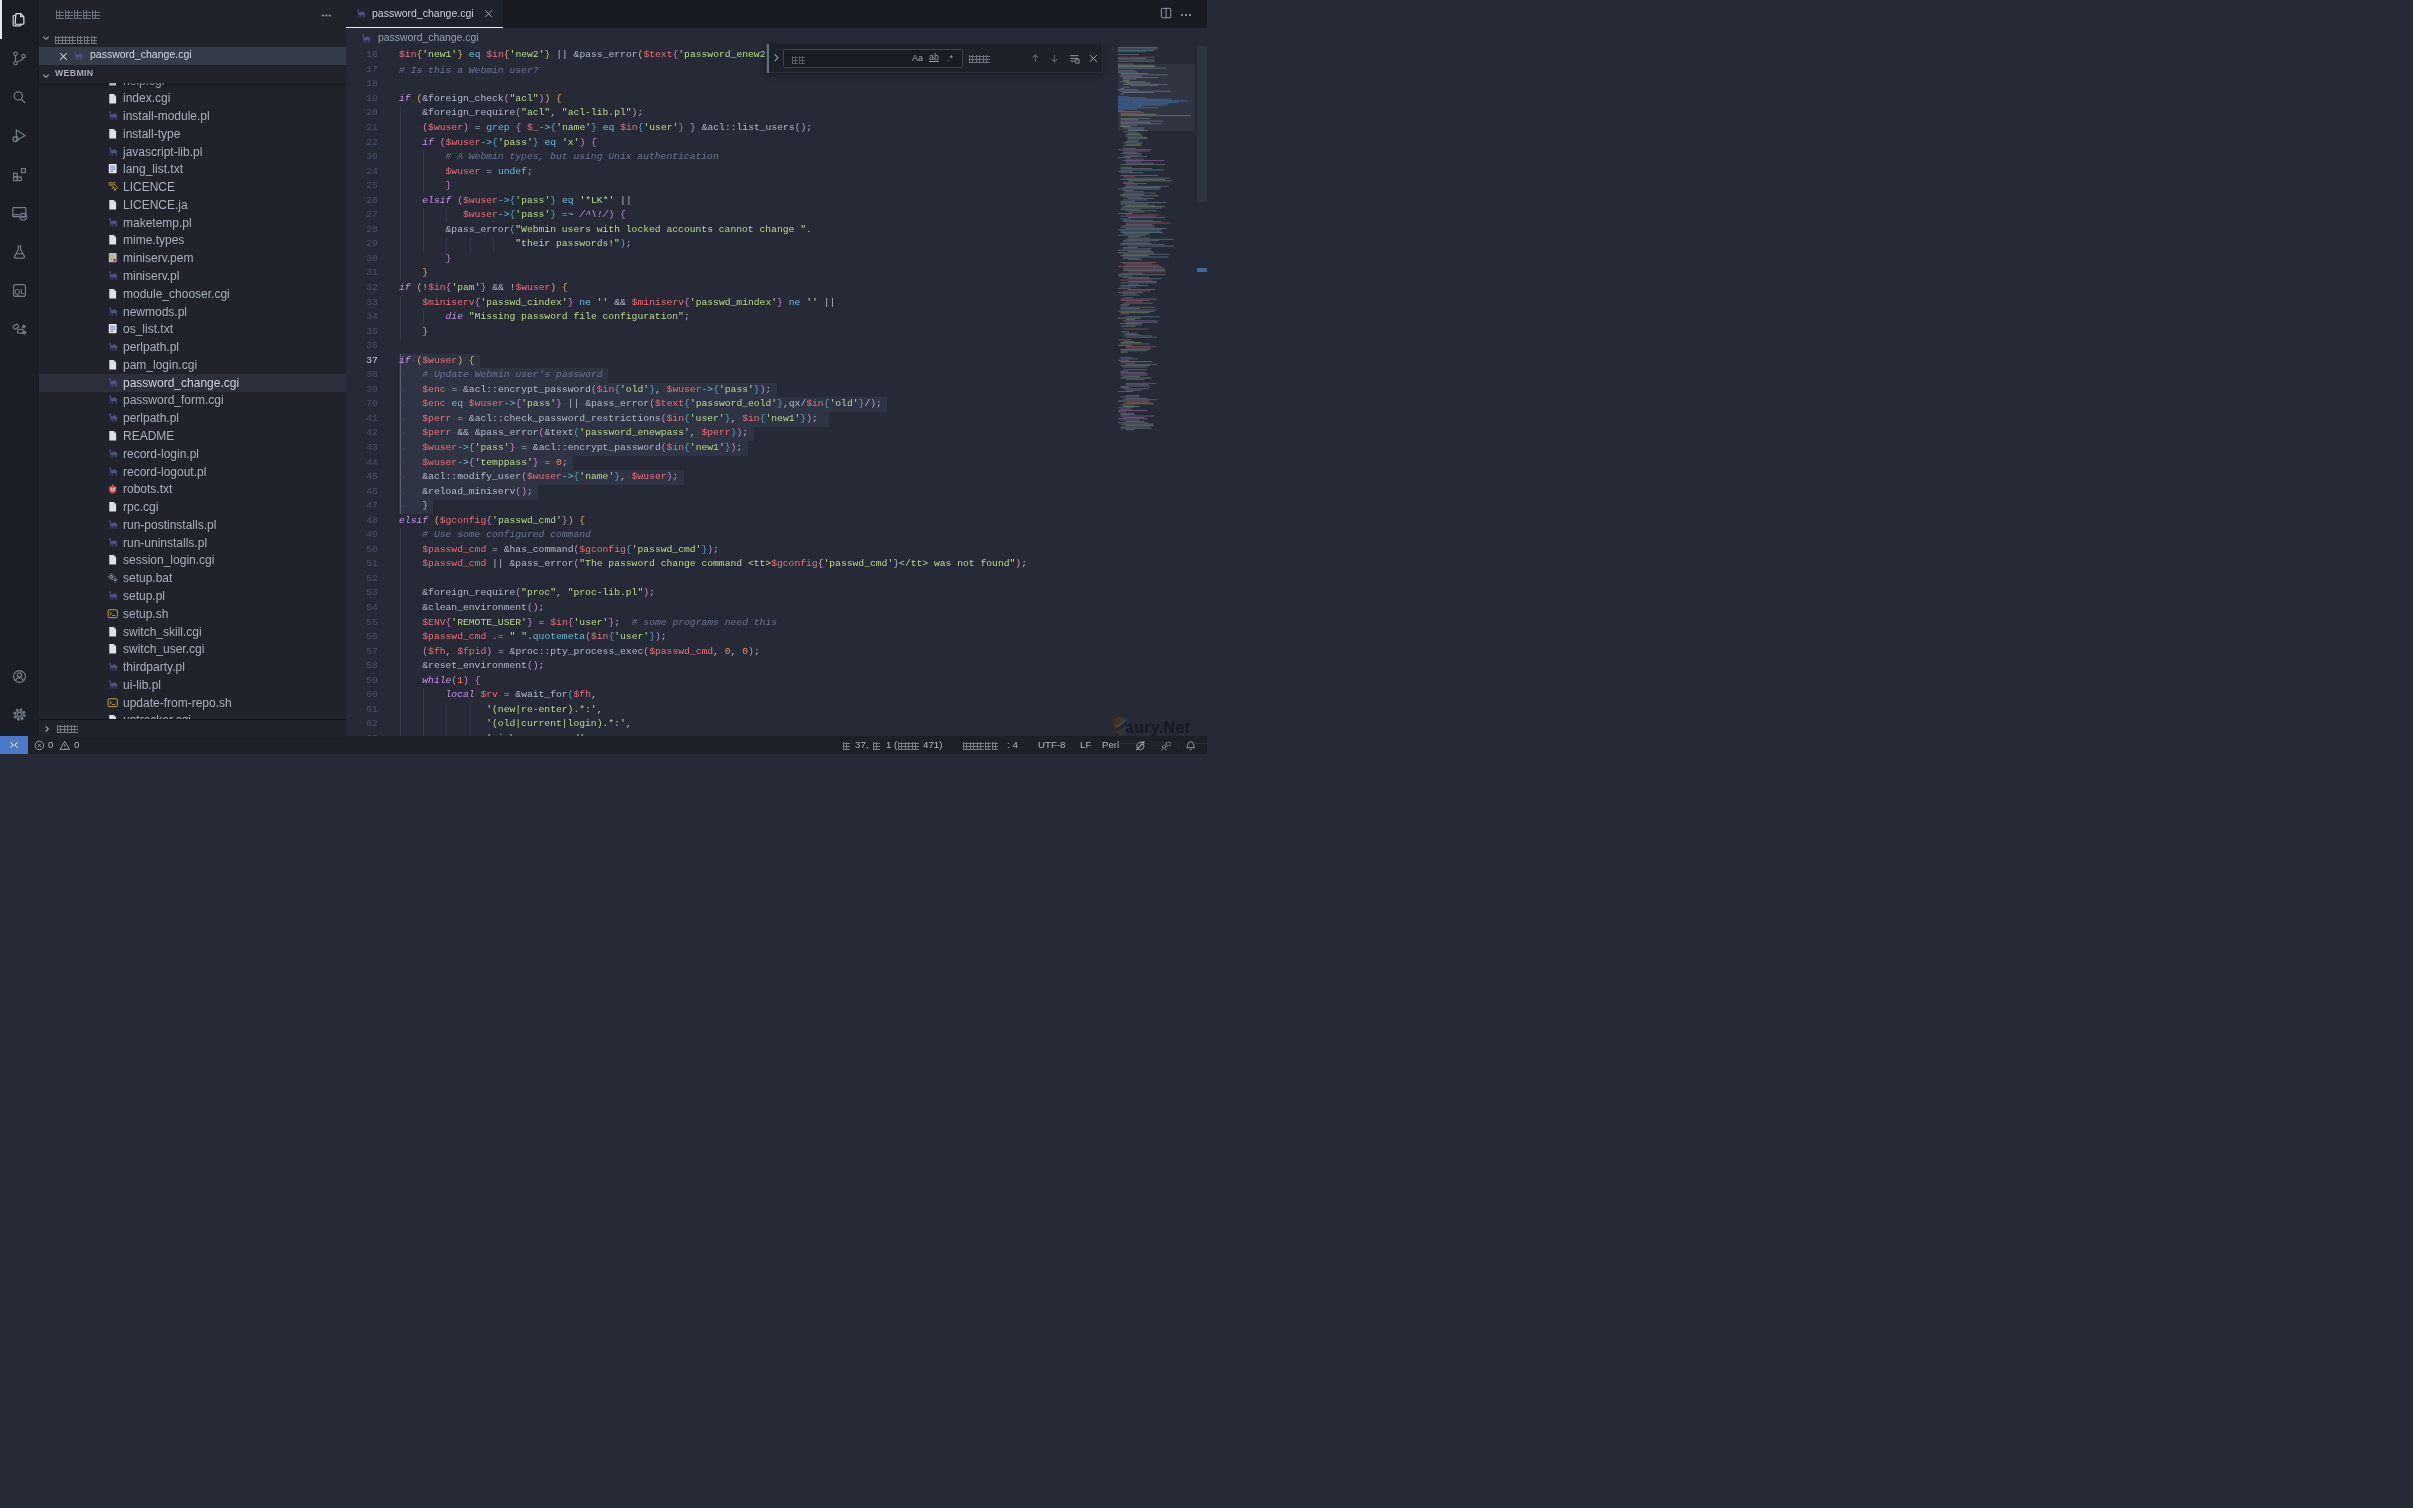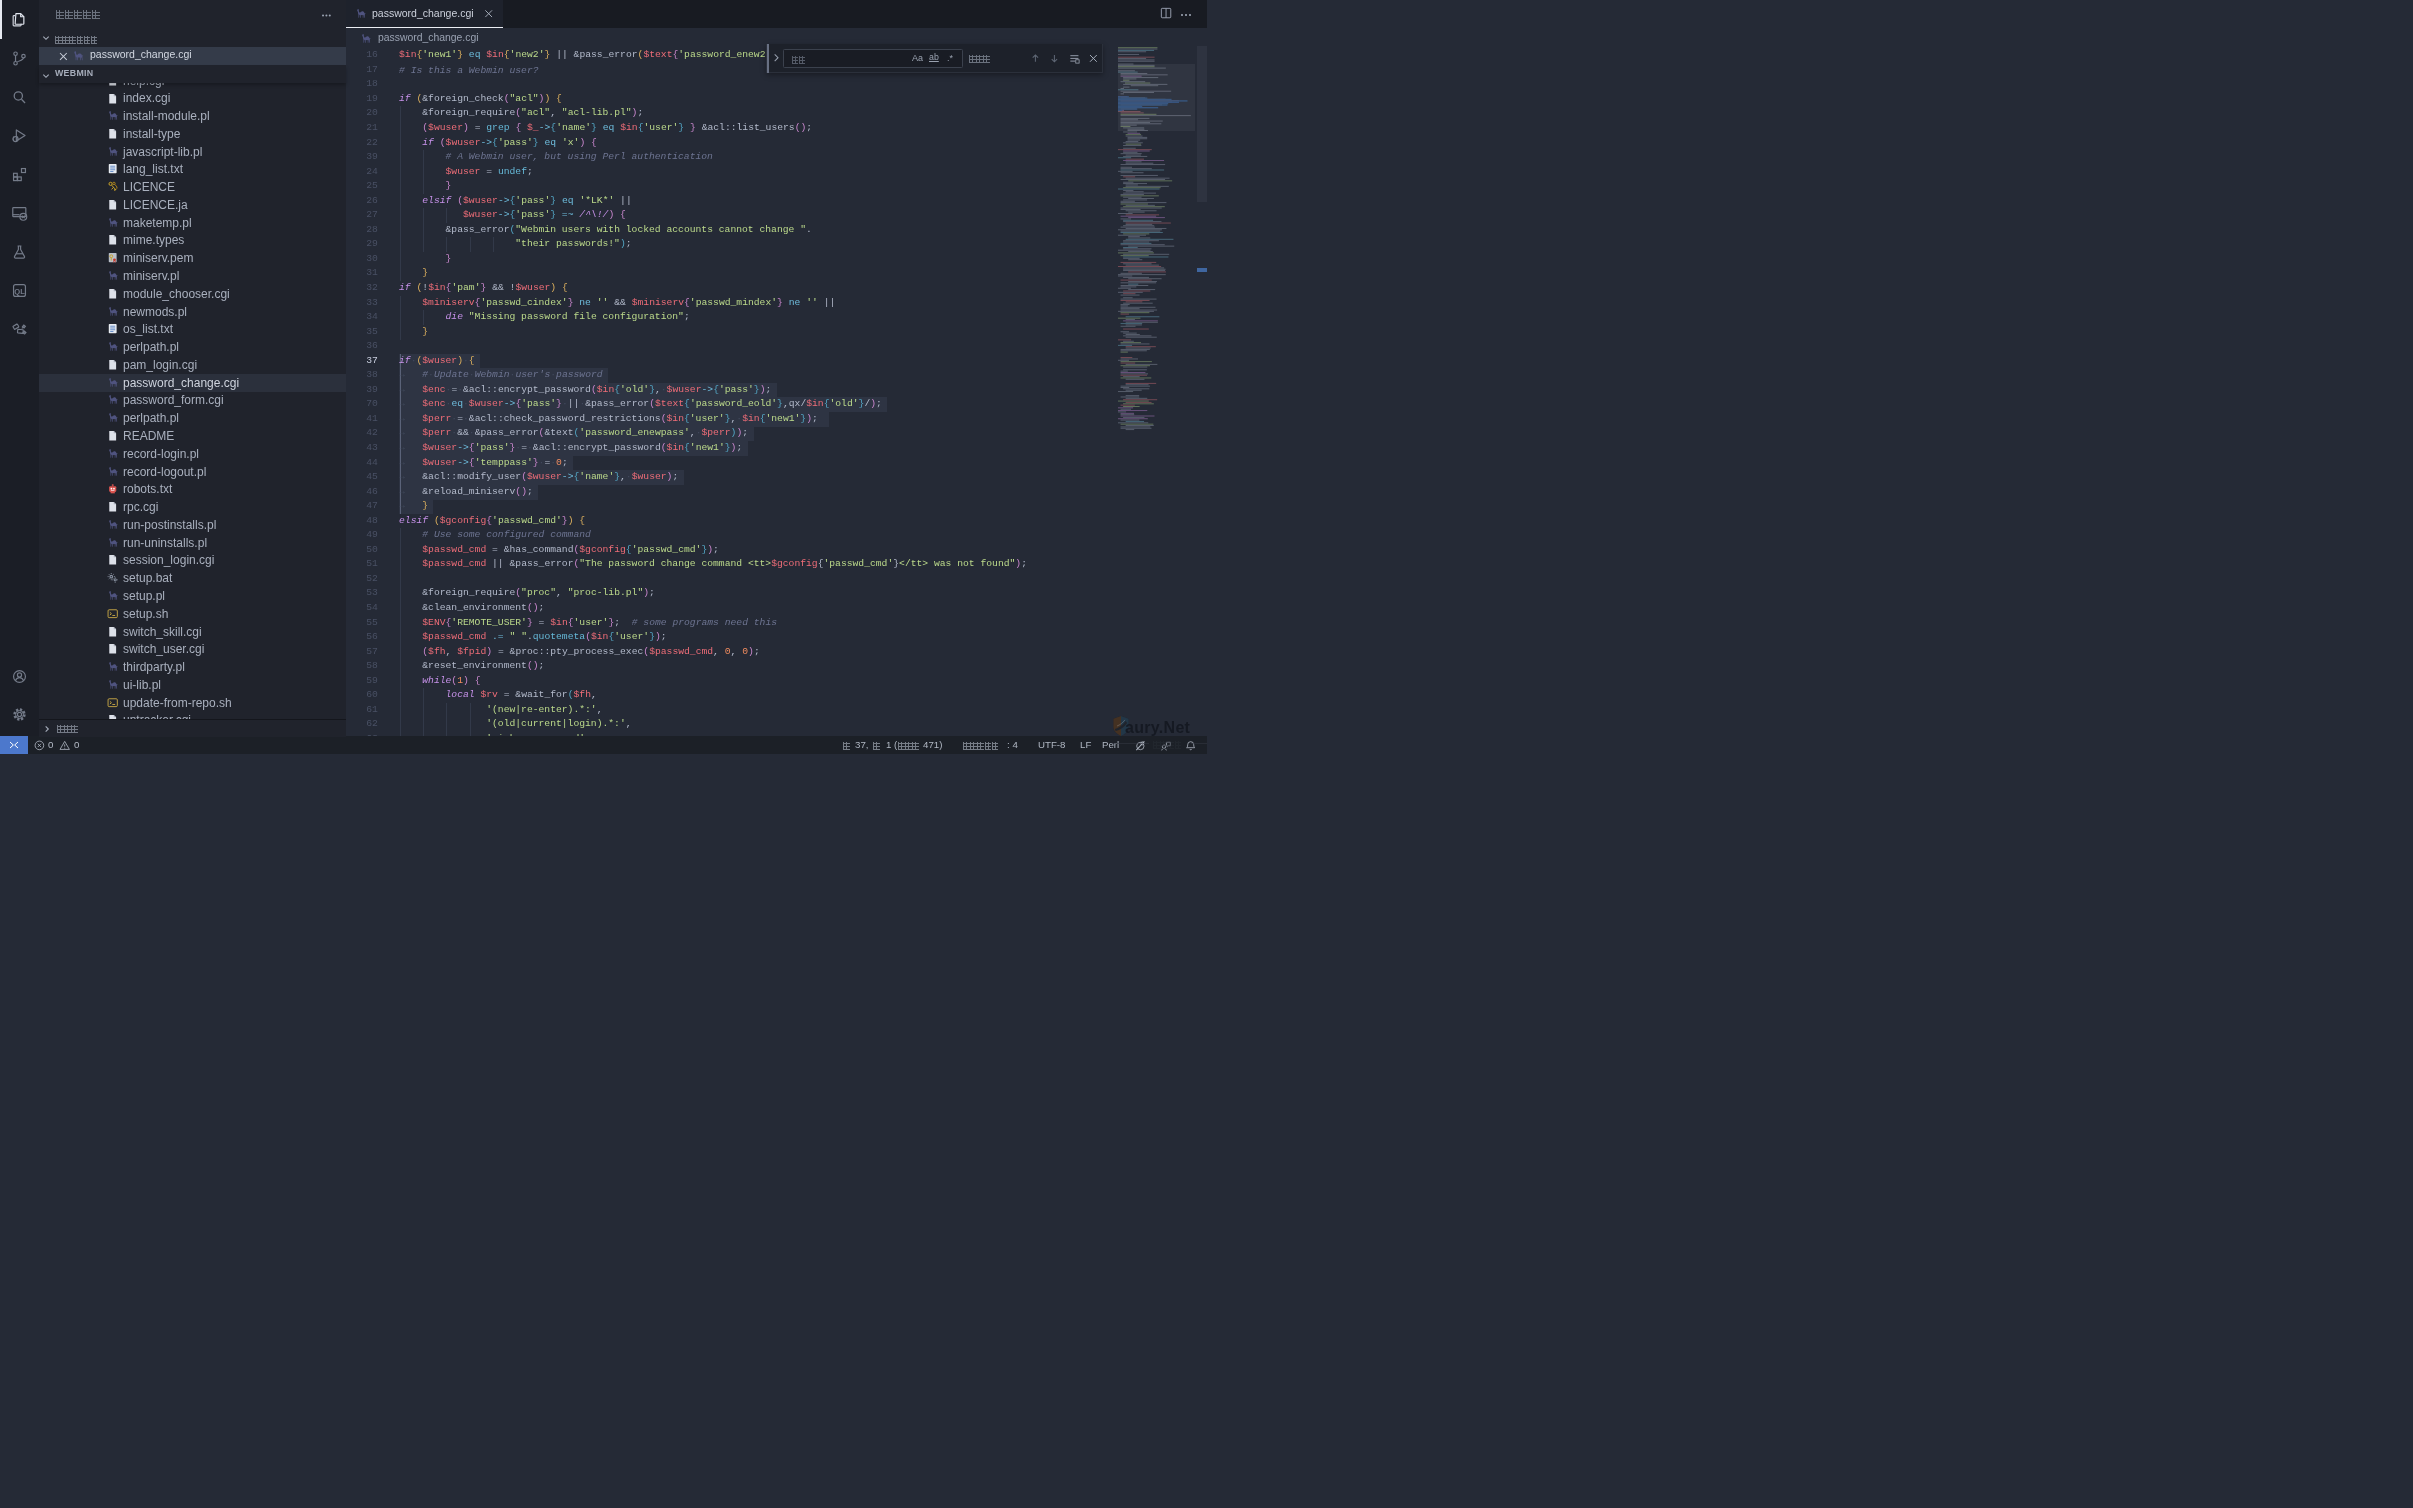--- a/index.html
+++ b/index.html
@@ -498,21 +498,21 @@
 <div class="abs ln" style="left:-8.1px;top:657px;color:#495064">61</div>
 <div class="abs ln" style="left:-8.1px;top:671px;color:#495064">62</div>
 <div class="abs ln" style="left:-8.1px;top:686px;color:#495064">63</div>
 <div class="abs mono line" style="left:53px;top:-12.3px"></div>
 <div class="abs mono line" style="left:53px;top:2.3px"><span class="v">$in</span><span class="b1">{</span><span class="s">'new1'</span><span class="b1">}</span><span class="f"> </span><span class="o">eq</span><span class="f"> </span><span class="v">$in</span><span class="b1">{</span><span class="s">'new2'</span><span class="b1">}</span><span class="f"> </span><span class="f">||</span><span class="f"> </span><span class="f">&amp;pass_error</span><span class="b1">(</span><span class="v">$text</span><span class="b2">{</span><span class="s">'password_enew2'</span><span class="b2">}</span><span class="b1">)</span><span class="f">;</span></div>
 <div class="abs mono line" style="left:53px;top:18px"><span class="c"># Is this a Webmin user?</span></div>
 <div class="abs mono line" style="left:53px;top:46px"><span class="k">if</span><span class="f"> </span><span class="b1">(</span><span class="f">&amp;foreign_check</span><span class="b2">(</span><span class="s">"acl"</span><span class="b2">)</span><span class="b1">)</span><span class="f"> </span><span class="b1">{</span></div>
 <div class="abs mono line" style="left:53px;top:60px"><span class="f">    </span><span class="f">&amp;foreign_require</span><span class="b2">(</span><span class="s">"acl"</span><span class="f">,</span><span class="f"> </span><span class="s">"acl-lib.pl"</span><span class="b2">)</span><span class="f">;</span></div>
 <div class="abs mono line" style="left:53px;top:75px"><span class="f">    </span><span class="b2">(</span><span class="v">$wuser</span><span class="b2">)</span><span class="f"> </span><span class="f">=</span><span class="f"> </span><span class="bi">grep</span><span class="f"> </span><span class="b2">{</span><span class="f"> </span><span class="v">$_</span><span class="o">-&gt;</span><span class="b3">{</span><span class="s">'name'</span><span class="b3">}</span><span class="f"> </span><span class="o">eq</span><span class="f"> </span><span class="v">$in</span><span class="b3">{</span><span class="s">'user'</span><span class="b3">}</span><span class="f"> </span><span class="b2">}</span><span class="f"> </span><span class="f">&amp;acl::list_users</span><span class="b2">(</span><span class="b2">)</span><span class="f">;</span></div>
 <div class="abs mono line" style="left:53px;top:90px"><span class="f">    </span><span class="k">if</span><span class="f"> </span><span class="b2">(</span><span class="v">$wuser</span><span class="o">-&gt;</span><span class="b3">{</span><span class="s">'pass'</span><span class="b3">}</span><span class="f"> </span><span class="o">eq</span><span class="f"> </span><span class="s">'x'</span><span class="b2">)</span><span class="f"> </span><span class="b2">{</span></div>
-<div class="abs mono line" style="left:53px;top:104px"><span class="f">        </span><span class="c"># A Webmin user, but using Perl authentication</span></div>
+<div class="abs mono line" style="left:53px;top:104px"><span class="f">        </span><span class="c"># A Webmin types, but using Unix authentication</span></div>
 <div class="abs mono line" style="left:53px;top:119px"><span class="f">        </span><span class="v">$wuser</span><span class="f"> </span><span class="f">=</span><span class="f"> </span><span class="bi">undef</span><span class="f">;</span></div>
 <div class="abs mono line" style="left:53px;top:133px"><span class="f">        </span><span class="b2">}</span></div>
 <div class="abs mono line" style="left:53px;top:148px"><span class="f">    </span><span class="k">elsif</span><span class="f"> </span><span class="b2">(</span><span class="v">$wuser</span><span class="o">-&gt;</span><span class="b3">{</span><span class="s">'pass'</span><span class="b3">}</span><span class="f"> </span><span class="o">eq</span><span class="f"> </span><span class="s">'*LK*'</span><span class="f"> </span><span class="f">||</span></div>
 <div class="abs mono line" style="left:53px;top:162px"><span class="f">           </span><span class="v">$wuser</span><span class="o">-&gt;</span><span class="b3">{</span><span class="s">'pass'</span><span class="b3">}</span><span class="f"> </span><span class="o">=~</span><span class="f"> </span><span class="k">/^\!/</span><span class="b2">)</span><span class="f"> </span><span class="b2">{</span></div>
 <div class="abs mono line" style="left:53px;top:177px"><span class="f">        </span><span class="f">&amp;pass_error</span><span class="b3">(</span><span class="s">"Webmin users with locked accounts cannot change "</span><span class="f">.</span></div>
 <div class="abs mono line" style="left:53px;top:191px"><span class="f">                    </span><span class="s">"their passwords!"</span><span class="b3">)</span><span class="f">;</span></div>
 <div class="abs mono line" style="left:53px;top:206px"><span class="f">        </span><span class="b2">}</span></div>
 <div class="abs mono line" style="left:53px;top:220px"><span class="f">    </span><span class="b1">}</span></div>
 <div class="abs mono line" style="left:53px;top:235px"><span class="k">if</span><span class="f"> </span><span class="b1">(</span><span class="f">!</span><span class="v">$in</span><span class="b2">{</span><span class="s">'pam'</span><span class="b2">}</span><span class="f"> </span><span class="f">&amp;&amp;</span><span class="f"> </span><span class="f">!</span><span class="v">$wuser</span><span class="b1">)</span><span class="f"> </span><span class="b1">{</span></div>
 <div class="abs mono line" style="left:53px;top:250px"><span class="f">    </span><span class="v">$miniserv</span><span class="b2">{</span><span class="s">'passwd_cindex'</span><span class="b2">}</span><span class="f"> </span><span class="o">ne</span><span class="f"> </span><span class="s">''</span><span class="f"> </span><span class="f">&amp;&amp;</span><span class="f"> </span><span class="v">$miniserv</span><span class="b2">{</span><span class="s">'passwd_mindex'</span><span class="b2">}</span><span class="f"> </span><span class="o">ne</span><span class="f"> </span><span class="s">''</span><span class="f"> </span><span class="f">||</span></div>

